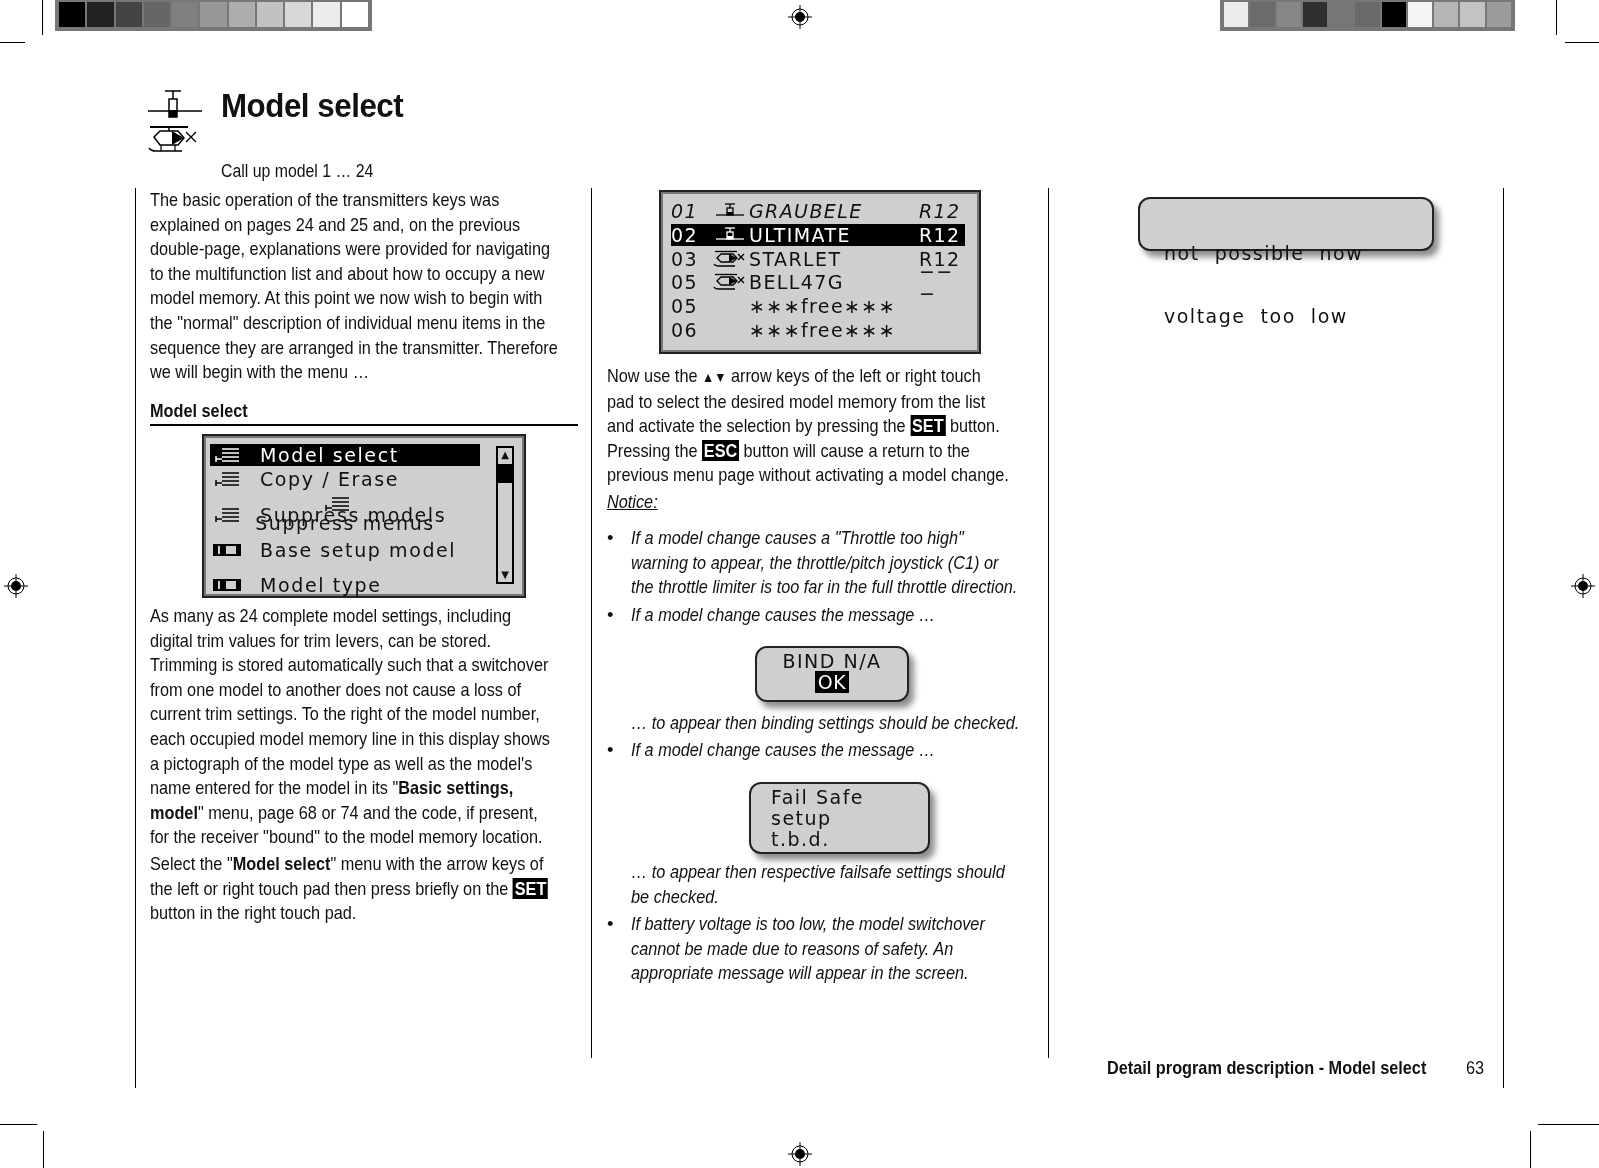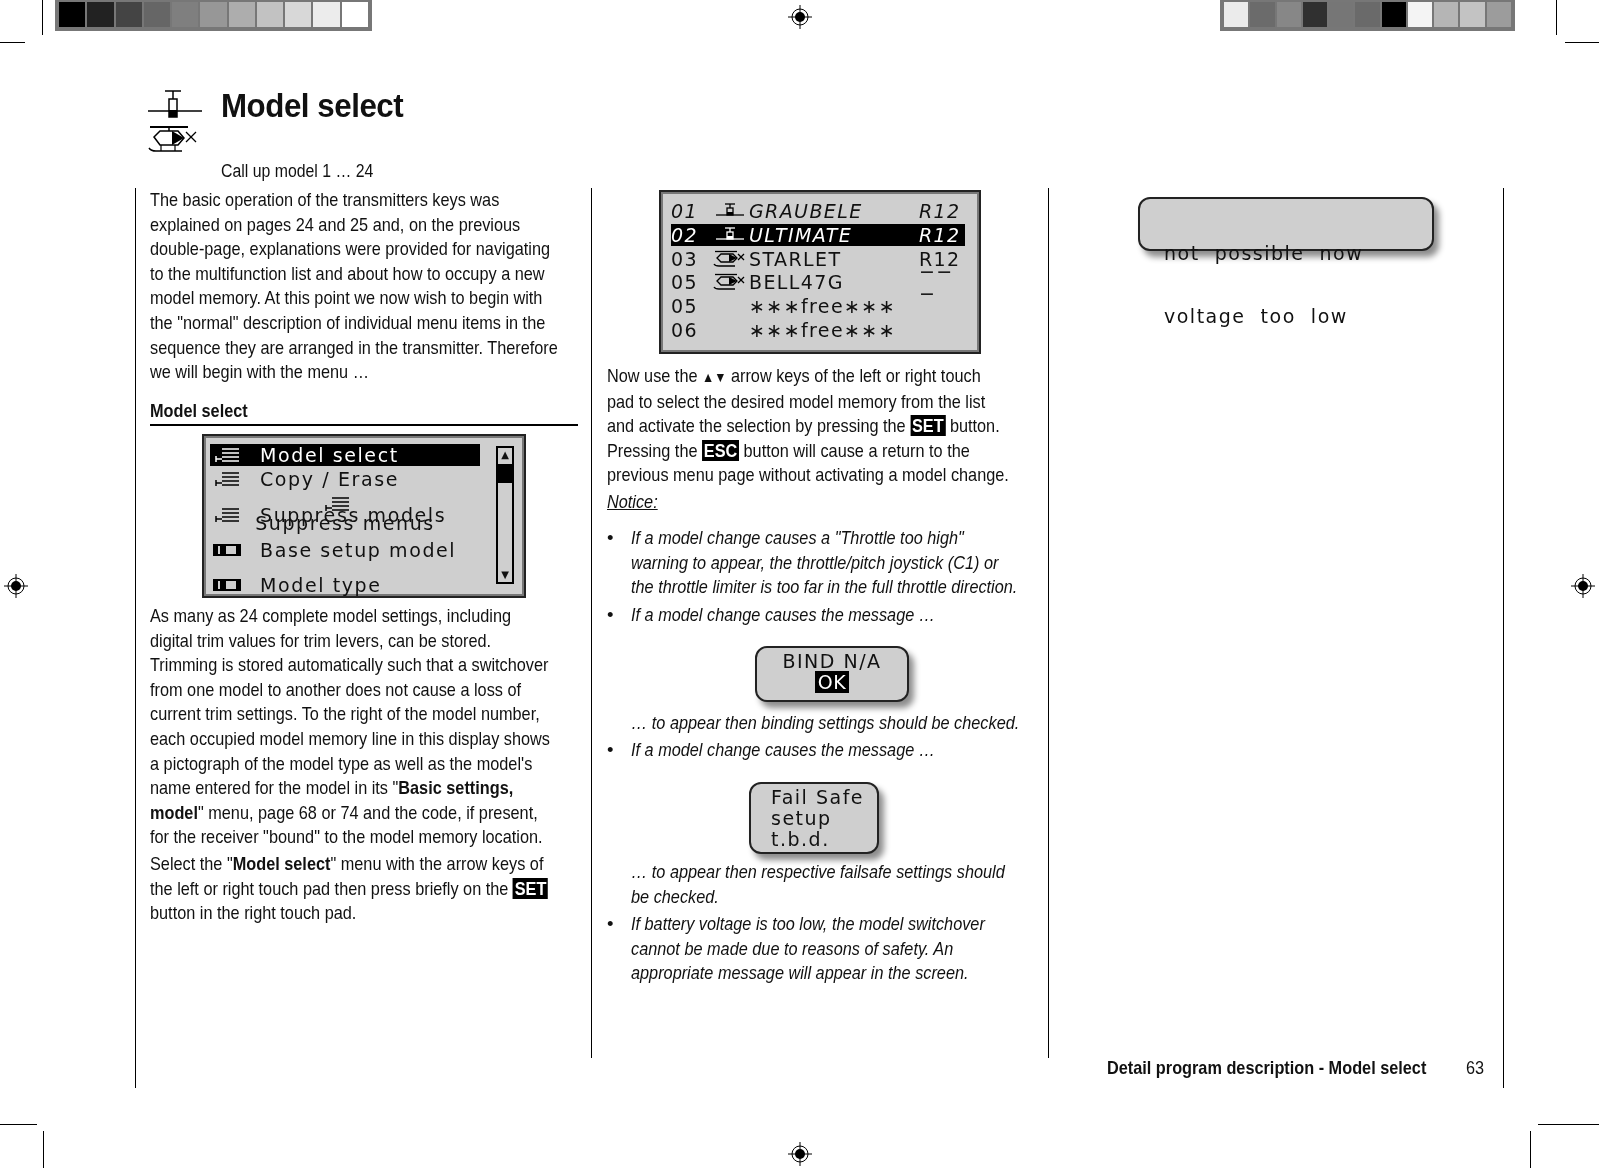--- a/index.html
+++ b/index.html
@@ -33,21 +33,21 @@
   
   .lcd { position: absolute; background: #cfcfcf; border: 2px solid #222; box-shadow: inset 0 0 0 2px #777; font-family: "DejaVu Sans", sans-serif; }
   .menu-row { position: absolute; left: 6px; height: 22px; width: 270px; display: flex; align-items: center; font-size: 19px; letter-spacing: 1.6px; }
   .menu-row.sel { background: #000; color: #fff; }
   .menu-row .ico { width: 34px; height: 18px; margin-right: 16px; display: flex; align-items: center; justify-content: center; }
   .scrollbar { position: absolute; right: 10px; top: 10px; width: 18px; height: 138px; border: 2px solid #000; background: #cfcfcf; }
   .scrollbar .thumb { position: absolute; left: 0; right: 0; top: 16px; height: 19px; background: #000; }
   .scrollbar .arr { position: absolute; left: 1px; width: 12px; height: 12px; font-size: 10px; line-height: 12px; text-align: center; }
 
   .model-row { position: absolute; left: 10px; right: 14px; height: 22px; display: flex; align-items: center; font-size: 19px; letter-spacing: 1.4px; }
-  .model-row.sel { background: #000; color: #fff; left: 10px; right: 14px; font-style: italic; }
+  .model-row.sel { background: #000; color: #fff; left: 10px; right: 14px; }
   .model-row .num { width: 40px; }
   .model-row .mico { width: 38px; height: 20px; display: flex; align-items: center; justify-content: center; }
   .model-row .name { flex: 1; }
   .model-row .code { width: 46px; text-align: left; }
 
   .msg { position: absolute; background: #cfcfcf; border: 2px solid #222; border-radius: 12px; box-shadow: 5px 6px 6px rgba(0,0,0,0.45); font-family: "DejaVu Sans", sans-serif; font-size: 19px; letter-spacing: 1.5px; line-height: 21px; }
 
   .notice { position: absolute; left: 607px; top: 491px; font-size: 18.5px; font-style: italic; text-decoration: underline; transform: scaleX(0.88); transform-origin: left; }
   .bullet { position: absolute; font-size: 18.5px; line-height: 24.6px; font-style: italic; }
   .bullet .dot { position: absolute; left: 0; top: 0; font-style: normal; }
@@ -382,21 +382,21 @@
 
 <div class="cont" style="left:631px; top:711px;">… to appear then binding settings should be checked.</div>
 
 <div class="bullet" style="left:607px; top:738px;">
   <span class="dot">•</span>
   <div class="txt">
       <div>If a model change causes the message …</div>
     </div>
 </div>
 
-<div class="msg" style="left:749px; top:782px; width:130px; height:72px; padding:3px 0 0 20px;">
+<div class="msg" style="left:749px; top:782px; width:181px; height:72px; padding:3px 0 0 20px;">
   <div>Fail Safe</div>
   <div>setup</div>
   <div>t.b.d.</div>
 </div>
 
 <div class="cont" style="left:631px; top:860px;">
   <div>… to appear then respective failsafe settings should</div>
   <div>be checked.</div>
 </div>
 

